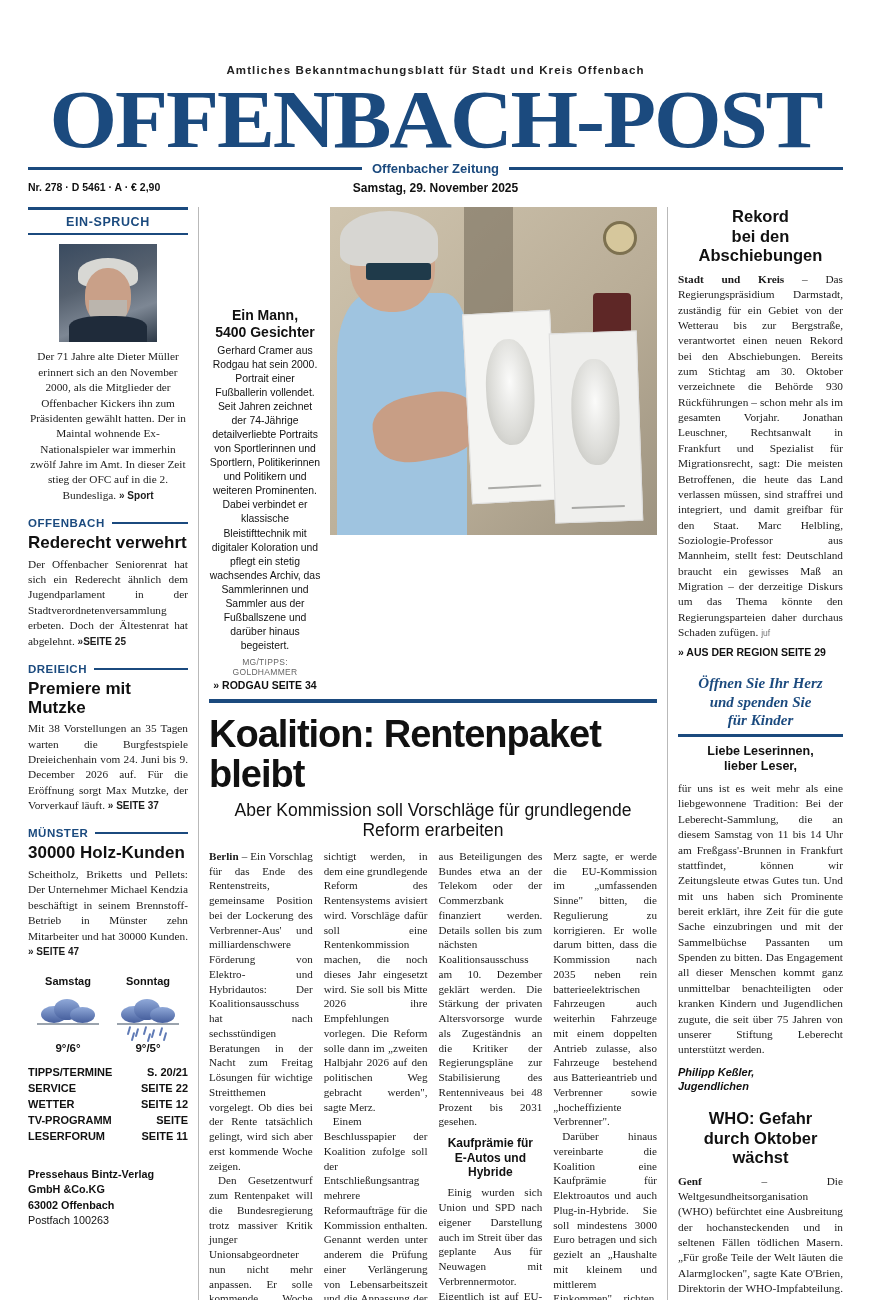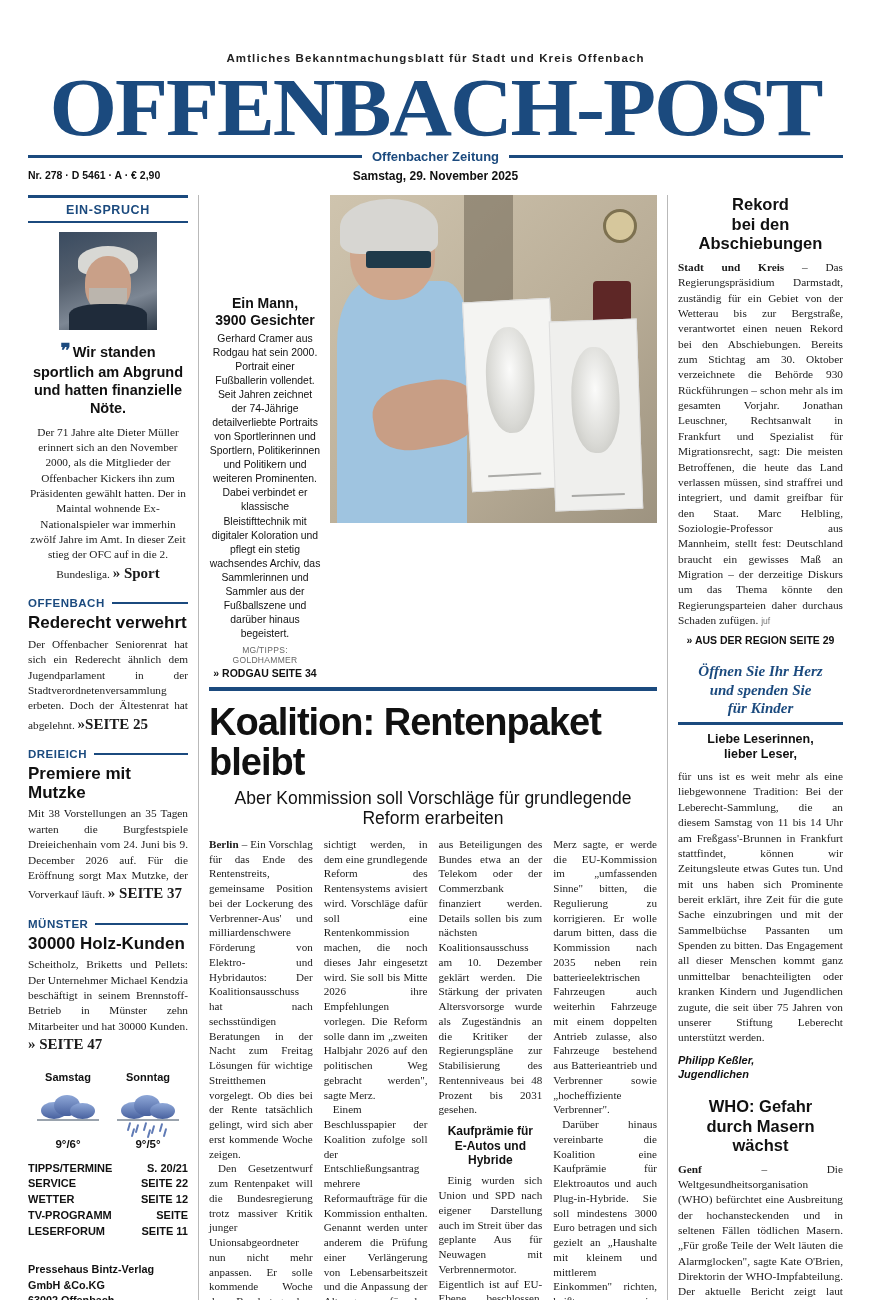--- a/index.html
+++ b/index.html
@@ -3,21 +3,21 @@
 <meta charset="utf-8">
 <style>
   * { box-sizing: border-box; margin: 0; padding: 0; }
   html, body {
     width: 871px; height: 1300px;
     background: #ffffff;
     font-family: "Liberation Sans", sans-serif;
     color: #111;
     overflow: hidden;
   }
-  .page { position: relative; width: 871px; height: 1300px; padding: 0 28px; }
+  .page { position: relative; width: 871px; height: 1300px; padding: 12px 28px; }
 
   
   .masthead { padding-top: 52px; }
   .kicker-top {
     text-align: center;
     font-size: 11.5px;
     letter-spacing: 1.1px;
     font-weight: 700;
     color: #222;
   }
@@ -92,21 +92,21 @@
     line-height: 1.25; margin-top: 9px; color: #111;
   }
   .quote-mark { color: #1b4a7e; font-size: 19px; font-weight: 700; letter-spacing:-2px;}
 
   .body-ser {
     font-family: "Liberation Serif", serif;
     font-size: 11.3px; line-height: 1.36; text-align: justify;
     color: #1b1b1b;
   }
   .lead-center { text-align: center; }
-  .ref { font-weight: 700; font-family: Liberation Serif, serif; font-size: 15px;}
+  .ref { font-weight: 700; font-family: Liberation Sans, sans-serif; font-size: 10px;}
 
   .sec-tag-row { display: flex; align-items: center; gap: 7px; margin-top: 14px; }
   .sec-tag {
     font-size: 11.5px; font-weight: 700; color: #1b4a7e; letter-spacing: .5px;
     white-space: nowrap;
   }
   .sec-tag-row .bar { flex: 1; height: 2px; background: #1b4a7e; }
 
   .sec-title {
     font-size: 17px; font-weight: 700; margin: 5px 0 4px; line-height: 1.1;
@@ -242,24 +242,20 @@
       <div class="sec-head-center">EIN-SPRUCH</div>
       <div class="rule-blue"></div>
 
       <div class="portrait">
         <div class="hair"></div>
         <div class="face"></div>
         <div class="beard"></div>
         <div class="body"></div>
       </div>
 
-      <div class="quote-block">
-        <span class="quote-mark">❞</span>
-        <span>Wir standen sportlich am Abgrund und hatten finanzielle Nöte.</span>
-      </div>
 
       <div class="body-ser lead-center" style="margin-top:7px">
         <span>Der 71 Jahre alte Dieter Müller erinnert sich an den November 2000, als die Mitglieder der Offenbacher Kickers ihn zum Präsidenten gewählt hatten. Der in Maintal wohnende Ex-Nationalspieler war immerhin zwölf Jahre im Amt. In dieser Zeit stieg der OFC auf in die 2. Bundesliga.</span>
         <span class="ref">» Sport</span>
       </div>
 
       <div>
         <div class="sec-tag-row">
           <span class="sec-tag">OFFENBACH</span>
           <span class="bar"></span>
@@ -369,21 +365,21 @@
 
     <div class="vline"></div>
 
     <div class="col-mid">
 
       <div class="mid-top">
         <div class="photo-caption">
           <div style="height:100px"></div>
           <div class="pc-title">
             <div>Ein Mann,</div>
-            <div>3900 Gesichter</div>
+            <div>5400 Gesichter</div>
           </div>
           <div class="pc-body">Gerhard Cramer aus Rodgau hat sein 2000. Portrait einer Fußballerin vollendet. Seit Jahren zeichnet der 74-Jährige detailverliebte Portraits von Sportlerinnen und Sportlern, Politikerinnen und Politikern und weiteren Prominenten. Dabei verbindet er klassische Bleistifttechnik mit digitaler Koloration und pflegt ein stetig wachsendes Archiv, das Sammlerinnen und Sammler aus der Fußballszene und darüber hinaus begeistert.</div>
           <div class="credit">MG/TIPPS: GOLDHAMMER</div>
           <div class="pc-ref">» RODGAU SEITE 34</div>
         </div>
 
         <div class="photo-main">
           <div class="ph-wall"></div>
           <div class="ph-door"></div>
           <div class="ph-clock"></div>
@@ -456,21 +452,21 @@
     <div class="col-right">
       <div class="r-head">
         <div>Rekord</div>
         <div>bei den</div>
         <div>Abschiebungen</div>
       </div>
       <div class="body-ser" style="margin-top:6px">
         <b class="place">Stadt und Kreis</b><span> – Das Regierungspräsidium Darmstadt, zuständig für ein Gebiet von der Wetterau bis zur Bergstraße, verantwortet einen neuen Rekord bei den Abschiebungen. Bereits zum Stichtag am 30. Oktober verzeichnete die Behörde 930 Rückführungen – schon mehr als im gesamten Vorjahr. Jonathan Leuschner, Rechtsanwalt in Frankfurt und Spezialist für Migrationsrecht, sagt: Die meisten Betroffenen, die heute das Land verlassen müssen, sind straffrei und integriert, und damit greifbar für den Staat. Marc Helbling, Soziologie-Professor aus Mannheim, stellt fest: Deutschland braucht ein gewisses Maß an Migration – der derzeitige Diskurs um das Thema könnte den Regierungsparteien daher durchaus Schaden zufügen.</span>
         <span class="agency">juf</span>
       </div>
-      <div style="text-align:center;margin-top:2px">
+      <div style="text-align:left;margin-top:2px">
         <span class="sec-ref">» AUS DER REGION SEITE 29</span>
       </div>
 
       <div style="height:14px"></div>
 
       <div>
         <div class="r-head-italic">
           <div>Öffnen Sie Ihr Herz</div>
           <div>und spenden Sie</div>
           <div>für Kinder</div>
@@ -485,21 +481,21 @@
           <div>Philipp Keßler,</div>
           <div>Jugendlichen</div>
         </div>
       </div>
 
       <div style="height:16px"></div>
 
       <div>
         <div class="r-head">
           <div>WHO: Gefahr</div>
-          <div>durch Masern</div>
+          <div>durch Oktober</div>
           <div>wächst</div>
         </div>
         <div class="body-ser" style="margin-top:6px">
           <b class="place">Genf</b><span> – Die Weltgesundheitsorganisation (WHO) befürchtet eine Ausbreitung der hochansteckenden und in seltenen Fällen tödlichen Masern. „Für große Teile der Welt läuten die Alarmglocken", sagte Kate O'Brien, Direktorin der WHO-Impfabteilung. Der aktuelle Bericht zeigt laut WHO, dass das Tempo beim Kampf gegen Masern und Röteln zu niedrig ist. „Die Zahl der Toten und der Fälle ist inakzeptabel hoch", sagte WHO-Expertin Diana Chang Blanc. Ein großes Problem sei Desinformation im Internet, die zu Impfskepsis führe. Jüngst hatte Kanada seinen Status als masernfreies Land durch einen Ausbruch mit 5000 dokumentierten Fällen verloren.</span>
           
         </div>
       </div>
     </div>
   </div>
 </div>

